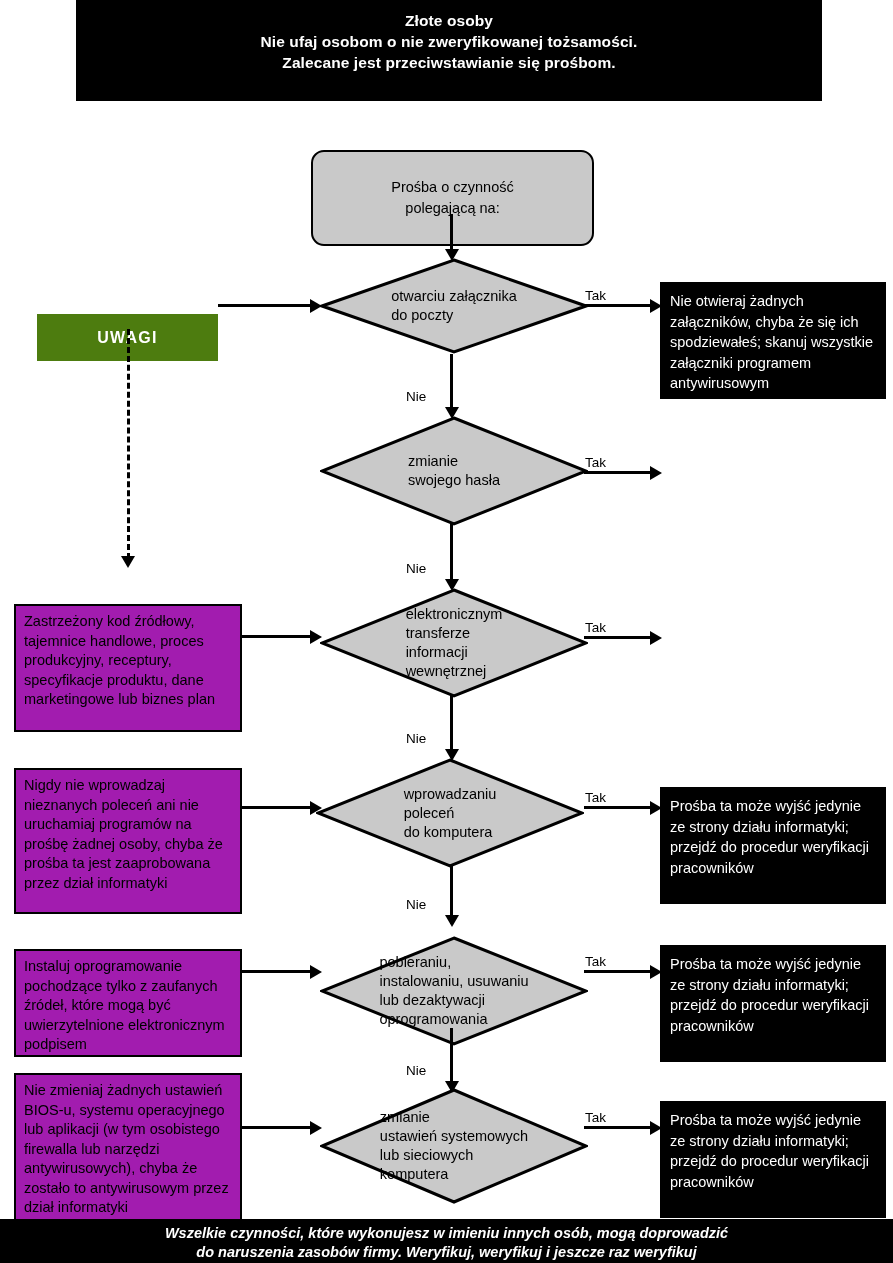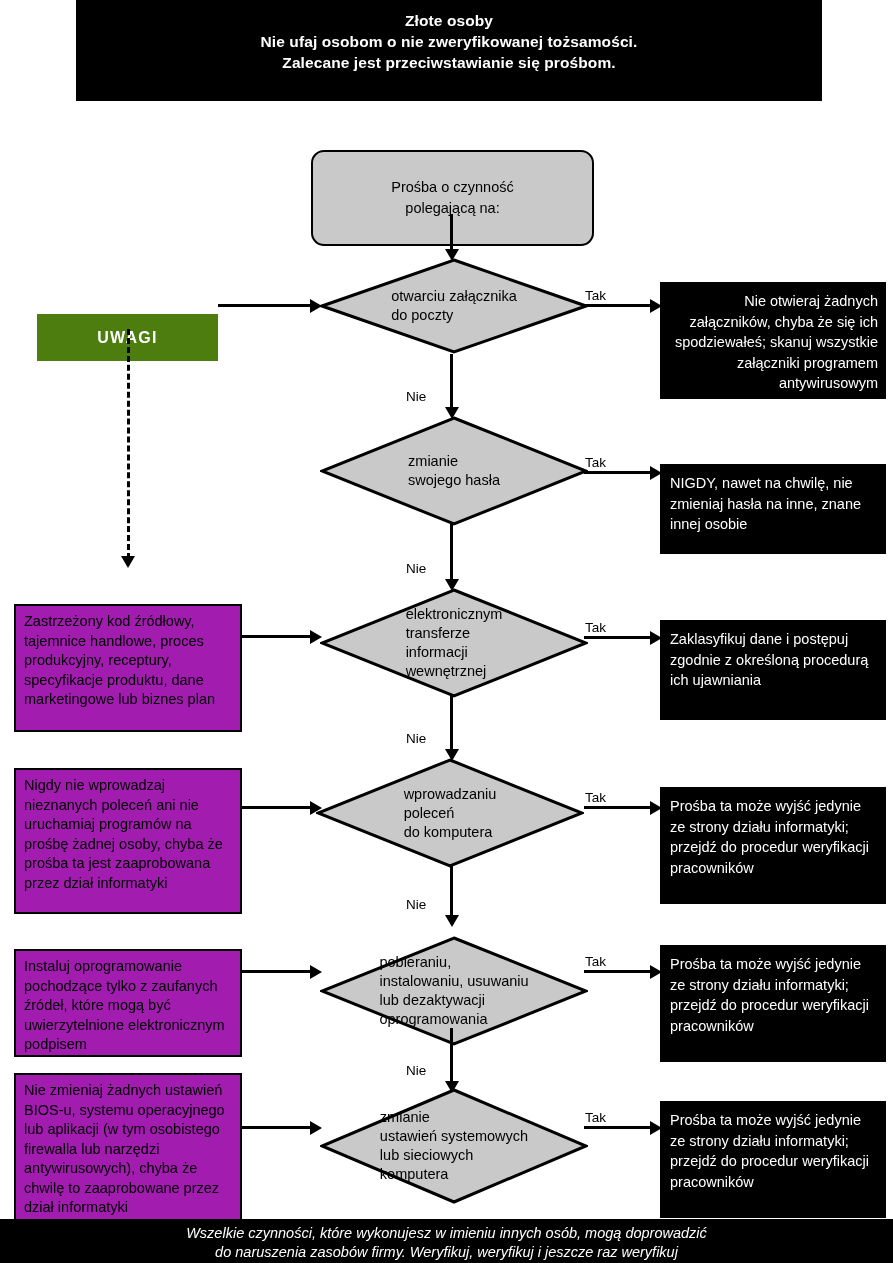--- a/index.html
+++ b/index.html
@@ -49,21 +49,21 @@
     left: 0px;
     top: 1219px;
     width: 893px;
     height: 44px;
     padding-top: 5px;
   }
   #footer-text {
     font-size: 14.5px;
     line-height: 19px;
     font-style: italic;
-    font-weight: normal;
+    font-weight: bold;
   }
 
   
   .node {
     position: absolute;
     box-sizing: border-box;
     margin-top: 32px;
   }
   .box-white {
     background: #a21caf;
@@ -192,63 +192,57 @@
 
   <div class="diamond-wrap" style="left:320px; top:258px; width:268px; height:96px;">
     <svg class="diamond-shape" viewBox="0 0 268 96" preserveAspectRatio="none">
       <polygon points="134,2 266,48 134,94 2,48" fill="#c9c9c9" stroke="#000000" stroke-width="3"></polygon>
     </svg>
     <div class="diamond-label">otwarciu załącznika<br>do poczty</div>
   </div>
   <div class="edge-label" style="left:585px; top:288px;">Tak</div>
   <div class="conn conn-h" style="left:584px; top:304px; width:72px; height:3px;"></div>
   <div class="arrow-right" style="left:650px; top:299px;"></div>
-  <div class="node box-black" style="left:660px; top:250px; width:226px; height:117px;text-align:right;">
+  <div class="node box-black" style="left:660px; top:250px; width:226px; height:117px;">
     <span>Nie otwieraj żadnych załączników, chyba że się ich spodziewałeś; skanuj wszystkie załączniki programem antywirusowym</span>
   </div>
 
   <div class="conn conn-v" style="left:450px; top:354px; width:3px; height:60px;"></div>
   <div class="arrow-down" style="left:445px; top:407px;"></div>
   <div class="edge-label" style="left:406px; top:389px;">Nie</div>
 
   <div class="diamond-wrap" style="left:320px; top:416px; width:268px; height:110px;">
     <svg class="diamond-shape" viewBox="0 0 268 110" preserveAspectRatio="none">
       <polygon points="134,2 266,55 134,108 2,55" fill="#c9c9c9" stroke="#000000" stroke-width="3"></polygon>
     </svg>
     <div class="diamond-label">zmianie<br>swojego hasła</div>
   </div>
   <div class="edge-label" style="left:585px; top:455px;">Tak</div>
   <div class="conn conn-h" style="left:584px; top:471px; width:72px; height:3px;"></div>
   <div class="arrow-right" style="left:650px; top:466px;"></div>
-  <div class="node box-black" style="left:660px; top:432px; width:226px; height:90px;">
-    <span>NIGDY, nawet na chwilę, nie zmieniaj hasła na inne, znane innej osobie</span>
-  </div>
 
   <div class="conn conn-v" style="left:450px; top:524px; width:3px; height:64px;"></div>
   <div class="arrow-down" style="left:445px; top:579px;"></div>
   <div class="edge-label" style="left:406px; top:561px;">Nie</div>
 
   <div class="node box-white" style="left:14px; top:572px; width:228px; height:128px;">
     <span>Zastrzeżony kod źródłowy, tajemnice handlowe, proces produkcyjny, receptury, specyfikacje produktu, dane marketingowe lub biznes plan</span>
   </div>
   <div class="conn conn-h" style="left:242px; top:635px; width:74px; height:3px;"></div>
   <div class="arrow-right" style="left:310px; top:630px;"></div>
 
   <div class="diamond-wrap" style="left:320px; top:588px; width:268px; height:110px;">
     <svg class="diamond-shape" viewBox="0 0 268 110" preserveAspectRatio="none">
       <polygon points="134,2 266,55 134,108 2,55" fill="#c9c9c9" stroke="#000000" stroke-width="3"></polygon>
     </svg>
     <div class="diamond-label">elektronicznym<br>transferze<br>informacji<br>wewnętrznej</div>
   </div>
   <div class="edge-label" style="left:585px; top:620px;">Tak</div>
   <div class="conn conn-h" style="left:584px; top:636px; width:72px; height:3px;"></div>
   <div class="arrow-right" style="left:650px; top:631px;"></div>
-  <div class="node box-black" style="left:660px; top:588px; width:226px; height:100px;">
-    <span>Zaklasyfikuj dane i postępuj zgodnie z określoną procedurą ich ujawniania</span>
-  </div>
 
   <div class="conn conn-v" style="left:450px; top:696px; width:3px; height:62px;"></div>
   <div class="arrow-down" style="left:445px; top:749px;"></div>
   <div class="edge-label" style="left:406px; top:731px;">Nie</div>
 
   <div class="node box-white" style="left:14px; top:736px; width:228px; height:146px;">
     <span>Nigdy nie wprowadzaj nieznanych poleceń ani nie uruchamiaj programów na prośbę żadnej osoby, chyba że prośba ta jest zaaprobowana przez dział informatyki</span>
   </div>
   <div class="conn conn-h" style="left:242px; top:806px; width:74px; height:3px;"></div>
   <div class="arrow-right" style="left:310px; top:801px;"></div>
@@ -287,21 +281,21 @@
   <div class="arrow-right" style="left:650px; top:965px;"></div>
   <div class="node box-black" style="left:660px; top:913px; width:226px; height:117px;">
     <span>Prośba ta może wyjść jedynie ze strony działu informatyki; przejdź do procedur weryfikacji pracowników</span>
   </div>
 
   <div class="conn conn-v" style="left:450px; top:1028px; width:3px; height:62px;"></div>
   <div class="arrow-down" style="left:445px; top:1081px;"></div>
   <div class="edge-label" style="left:406px; top:1063px;">Nie</div>
 
   <div class="node box-white" style="left:14px; top:1041px; width:228px; height:172px;">
-    <span>Nie zmieniaj żadnych ustawień BIOS-u, systemu operacyjnego lub aplikacji (w tym osobistego firewalla lub narzędzi antywirusowych), chyba że chwilę to zaaprobowane przez dział informatyki</span>
+    <span>Nie zmieniaj żadnych ustawień BIOS-u, systemu operacyjnego lub aplikacji (w tym osobistego firewalla lub narzędzi antywirusowych), chyba że zostało to antywirusowym przez dział informatyki</span>
   </div>
   <div class="conn conn-h" style="left:242px; top:1126px; width:74px; height:3px;"></div>
   <div class="arrow-right" style="left:310px; top:1121px;"></div>
 
   <div class="diamond-wrap" style="left:320px; top:1088px; width:268px; height:116px;">
     <svg class="diamond-shape" viewBox="0 0 268 116" preserveAspectRatio="none">
       <polygon points="134,2 266,58 134,114 2,58" fill="#c9c9c9" stroke="#000000" stroke-width="3"></polygon>
     </svg>
     <div class="diamond-label">zmianie<br>ustawień systemowych<br>lub sieciowych<br>komputera</div>
   </div>

